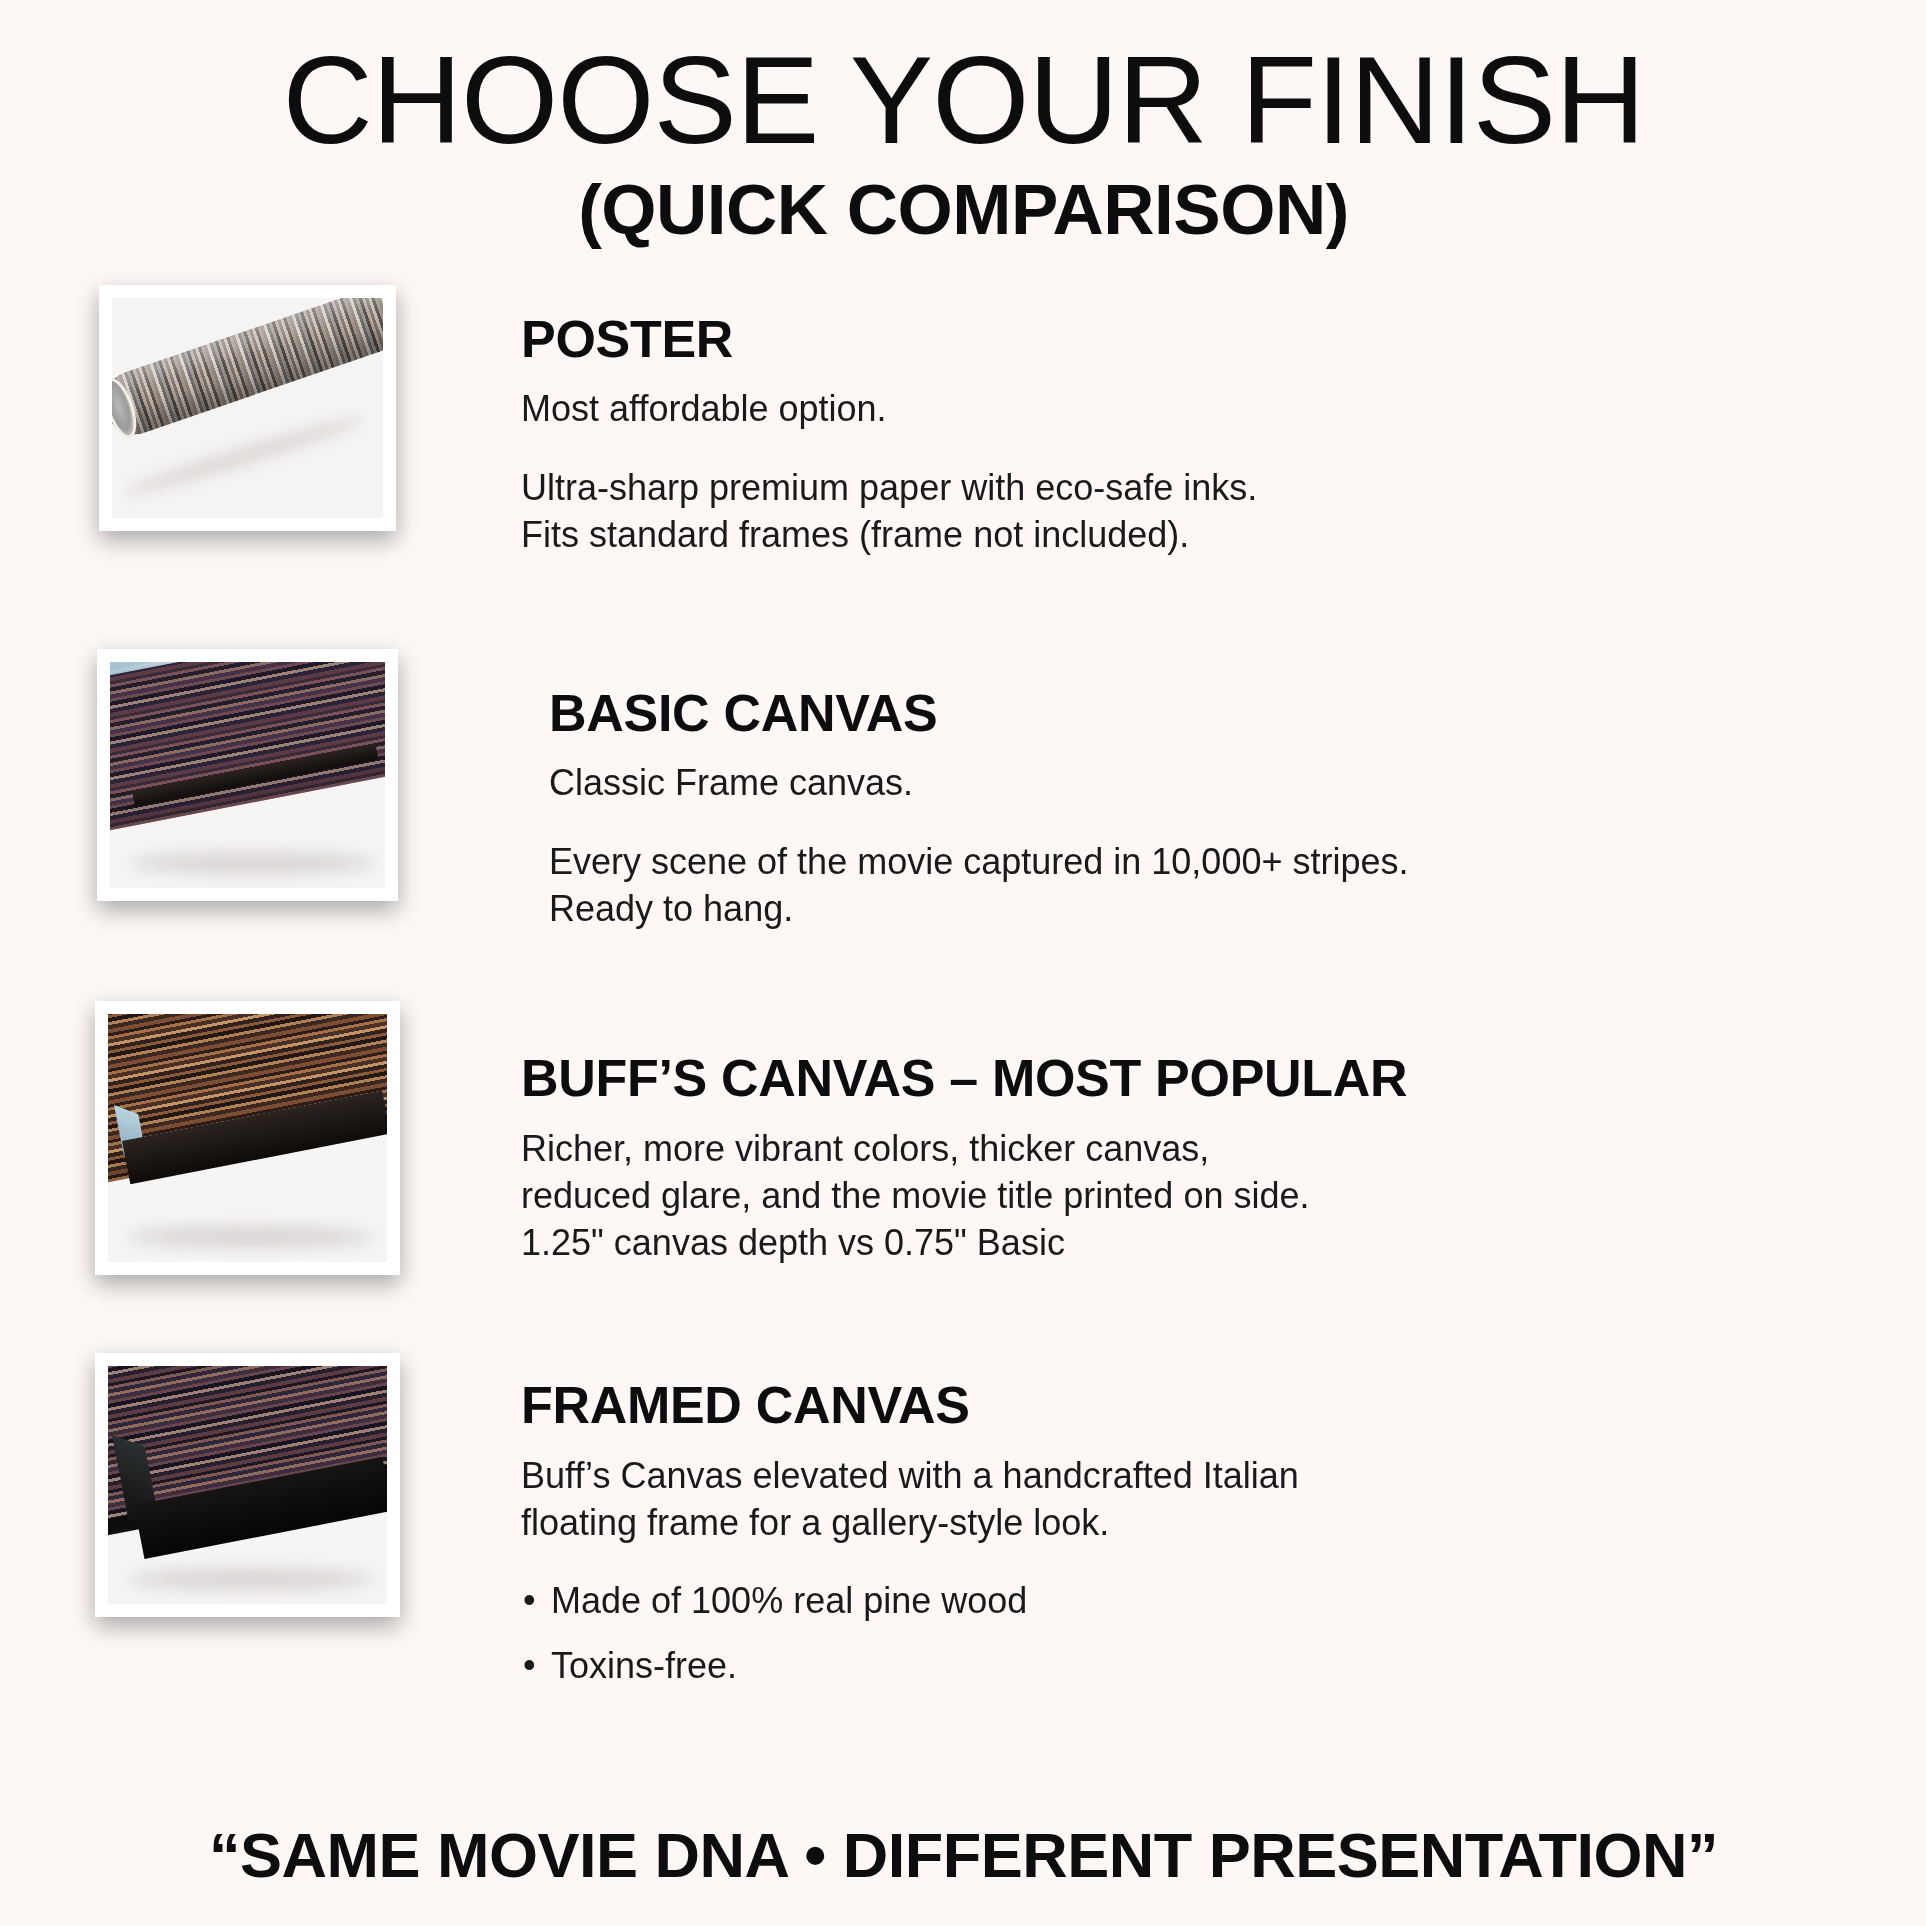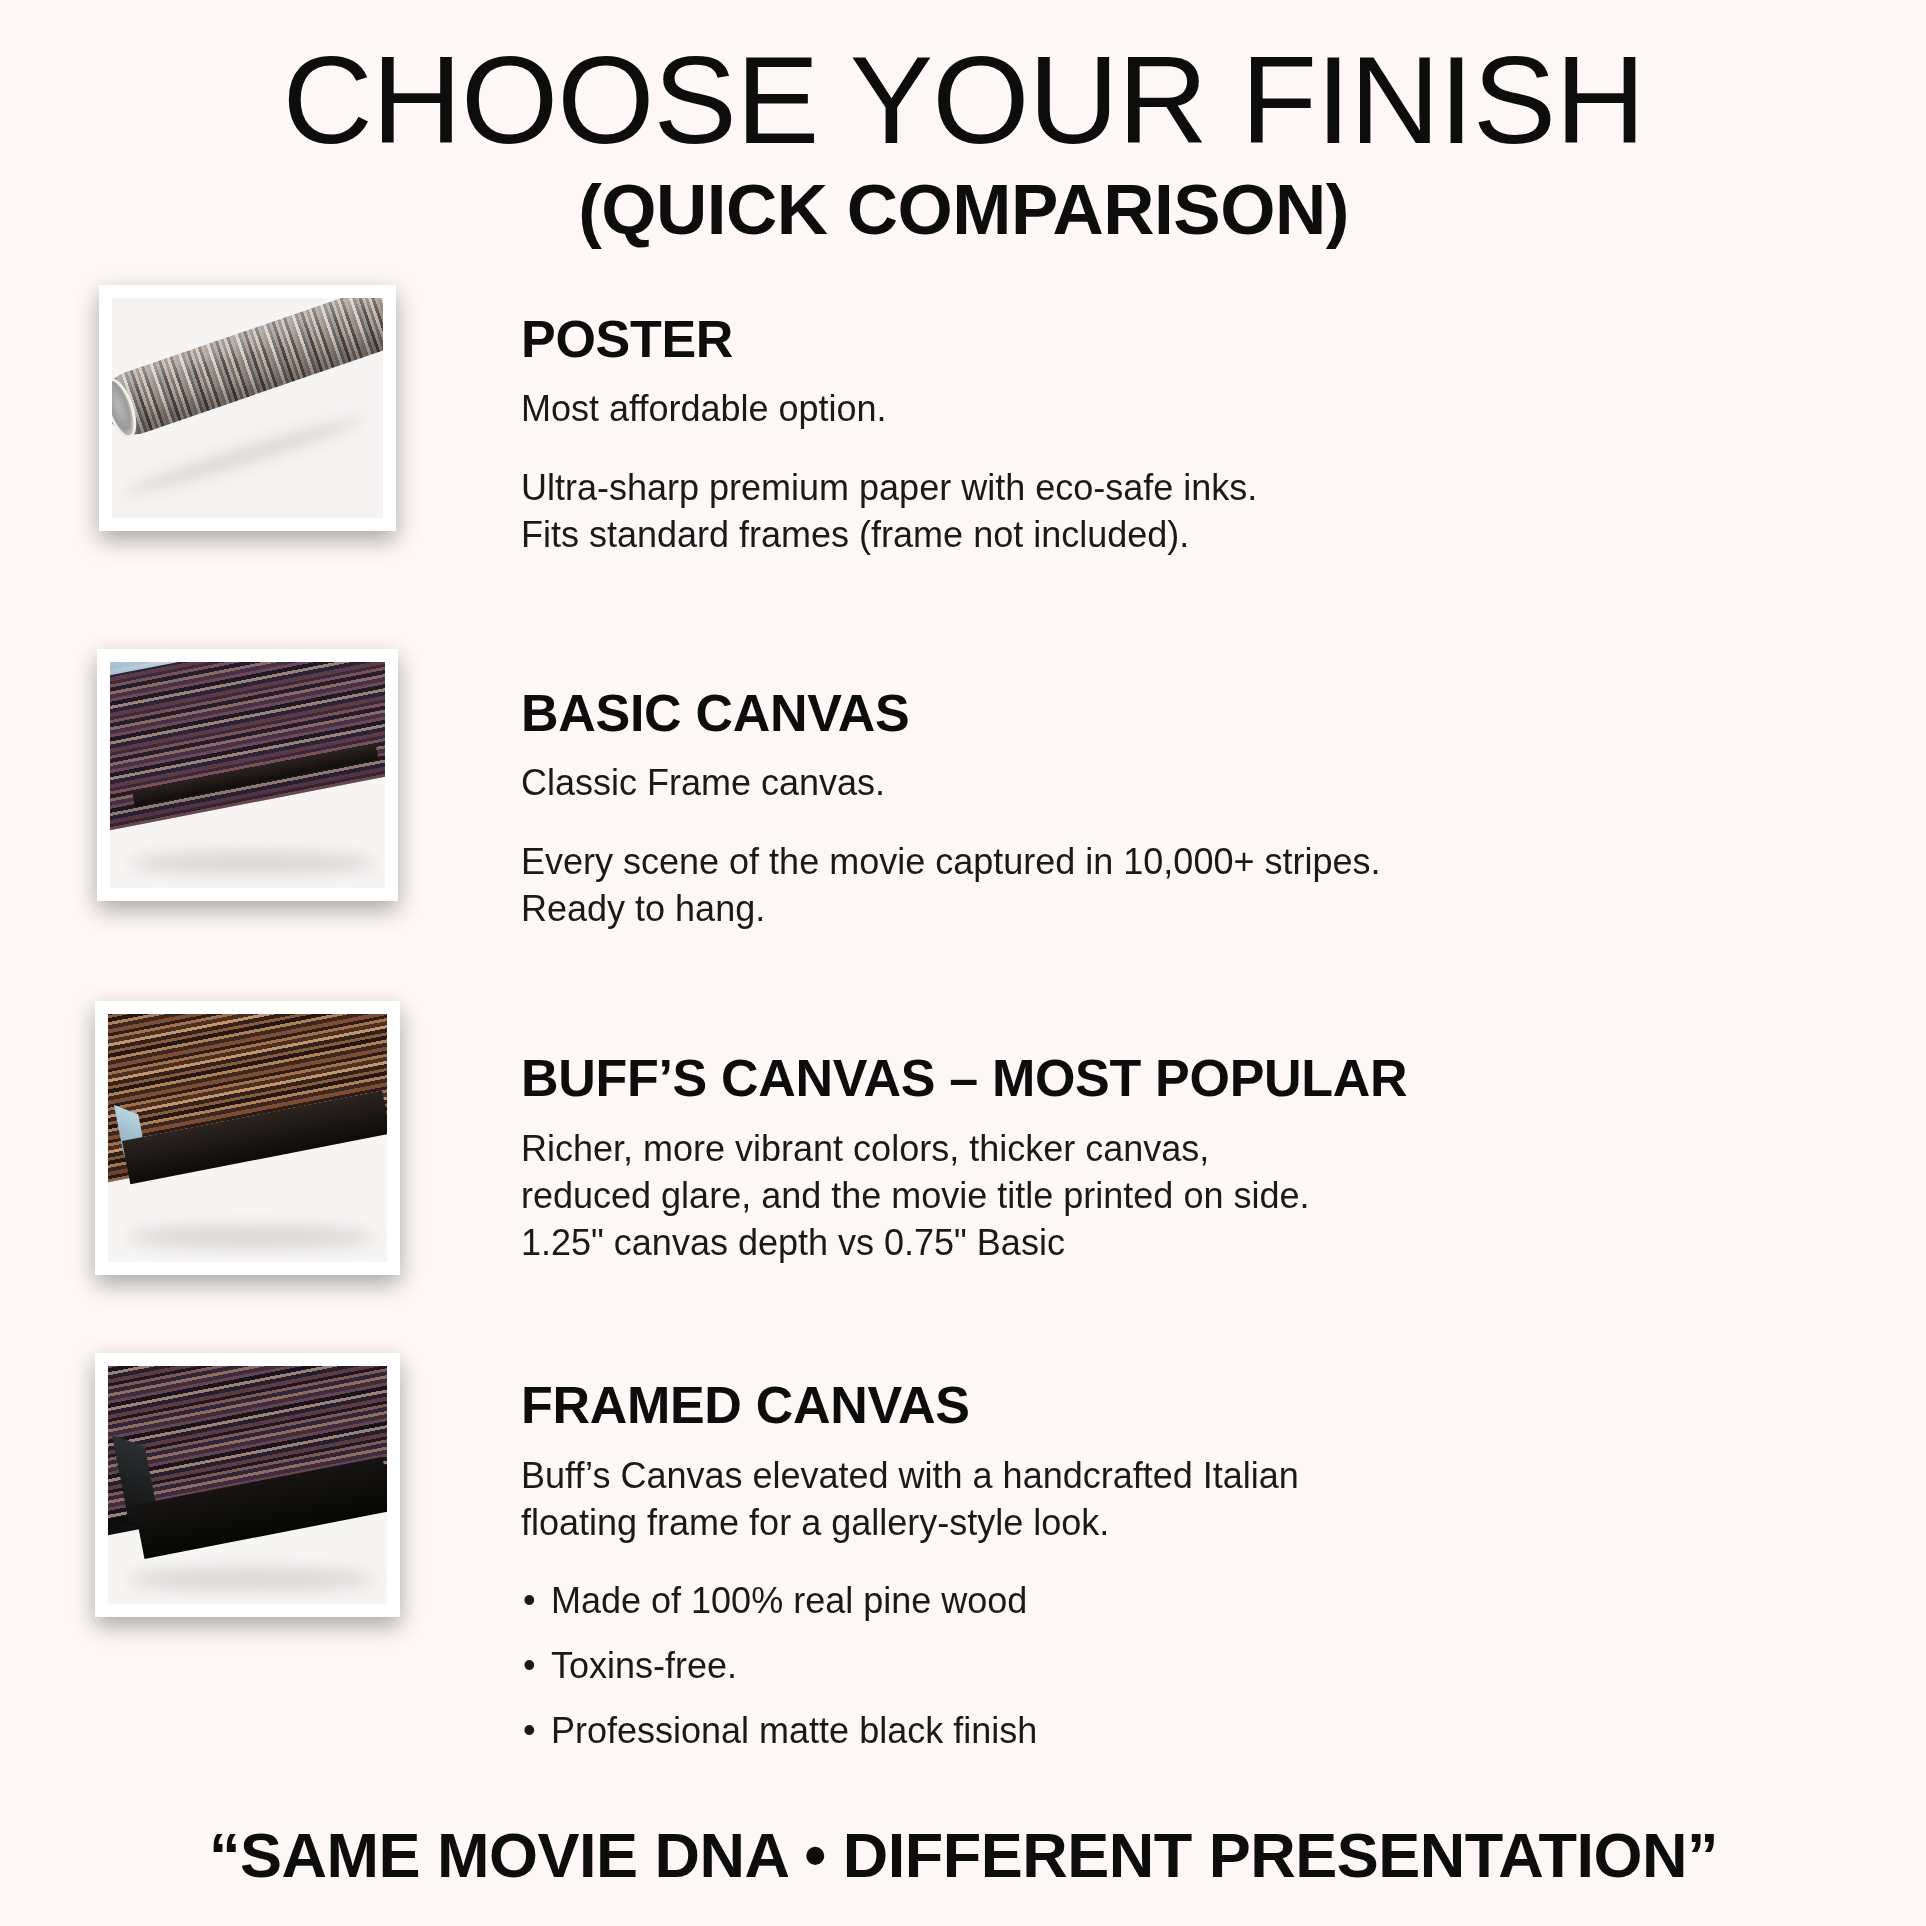--- a/index.html
+++ b/index.html
@@ -41,21 +41,21 @@
   
   .rows {
     margin-top: 30px;
   }
   .row {
     display: flex;
     align-items: flex-start;
     position: relative;
   }
   .row-poster      { height: 368px; }
-  .row-basic       { height: 354px; }
+  .row-basic       { height: 354px; gap: 28px; }
   .row-buffs       { height: 348px; }
   .row-framed      { height: 368px; }
 
   
   .card-wrap {
     width: 495px;
     flex: 0 0 495px;
     display: flex;
     justify-content: center;
   }
@@ -415,21 +415,20 @@
     </div>
     <div class="text-col pt-framed">
       <h2 class="item-title">FRAMED CANVAS</h2>
       <p class="detail" style="margin-top:0">
         <span class="ln">Buff’s Canvas elevated with a handcrafted Italian</span>
         <span class="ln">floating frame for a gallery-style look.</span>
       </p>
       <ul class="bullets">
         <li>Made of 100% real pine wood</li>
         <li>Toxins-free.</li>
-        <li>Professional matte black finish</li>
       </ul>
     </div>
   </div>
 
 </div>
 
 <div class="footer">
   <p class="footer-text">“SAME MOVIE DNA • DIFFERENT PRESENTATION”</p>
 </div>
 

